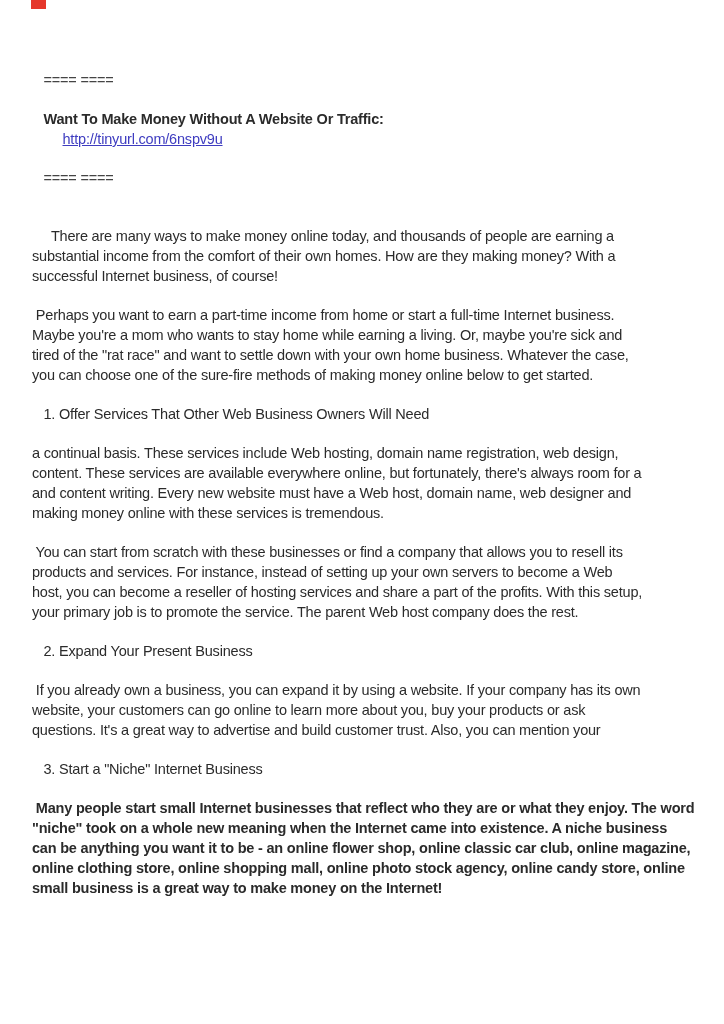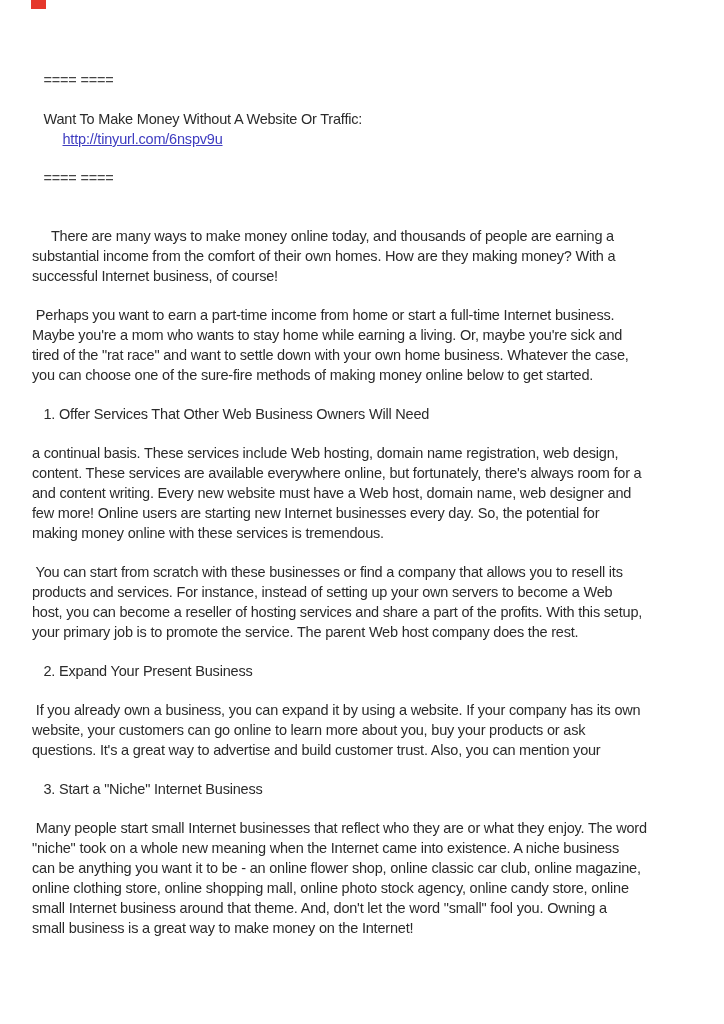--- a/index.html
+++ b/index.html
@@ -25,21 +25,21 @@
     width: 15px;
     height: 9px;
     background: #e5372b;
   }
   .doc {
     padding: 70px 10px 0 32px;
   }
   .block {
     margin: 0 0 19px 0;
   }
-  .block.gap-none  { margin-bottom: 0; }
+  .block.gap-none  { margin-bottom: 0; font-weight: bold; }
   .block.gap-large { margin-bottom: 38px; }
   .line {
     white-space: pre;
   }
   .separator .line {
     color: #444444;
   }
   a.doc-link {
     color: #3e3cc0;
     text-decoration: underline;
@@ -75,21 +75,20 @@
       <div class="line">tired of the "rat race" and want to settle down with your own home business. Whatever the case,</div>
       <div class="line">you can choose one of the sure-fire methods of making money online below to get started.</div>
     </div>
     <div class="block heading">
       <div class="line">   1. Offer Services That Other Web Business Owners Will Need</div>
     </div>
     <div class="block paragraph">
       <div class="line">a continual basis. These services include Web hosting, domain name registration, web design,</div>
       <div class="line">content. These services are available everywhere online, but fortunately, there's always room for a</div>
       <div class="line">and content writing. Every new website must have a Web host, domain name, web designer and</div>
-      <div class="line">few more! Online users are starting new Internet businesses every day. So, the potential for</div>
       <div class="line">making money online with these services is tremendous.</div>
     </div>
     <div class="block paragraph">
       <div class="line"> You can start from scratch with these businesses or find a company that allows you to resell its</div>
       <div class="line">products and services. For instance, instead of setting up your own servers to become a Web</div>
       <div class="line">host, you can become a reseller of hosting services and share a part of the profits. With this setup,</div>
       <div class="line">your primary job is to promote the service. The parent Web host company does the rest.</div>
     </div>
     <div class="block heading">
       <div class="line">   2. Expand Your Present Business</div>
@@ -100,16 +99,15 @@
       <div class="line">questions. It's a great way to advertise and build customer trust. Also, you can mention your</div>
     </div>
     <div class="block heading">
       <div class="line">   3. Start a "Niche" Internet Business</div>
     </div>
     <div class="block paragraph gap-none">
       <div class="line"> Many people start small Internet businesses that reflect who they are or what they enjoy. The word</div>
       <div class="line">"niche" took on a whole new meaning when the Internet came into existence. A niche business</div>
       <div class="line">can be anything you want it to be - an online flower shop, online classic car club, online magazine,</div>
       <div class="line">online clothing store, online shopping mall, online photo stock agency, online candy store, online</div>
-      <div class="line">small Internet business around that theme. And, don't let the word "small" fool you. Owning a</div>
       <div class="line">small business is a great way to make money on the Internet!</div>
     </div>
   </main>
 
 </body></html>

